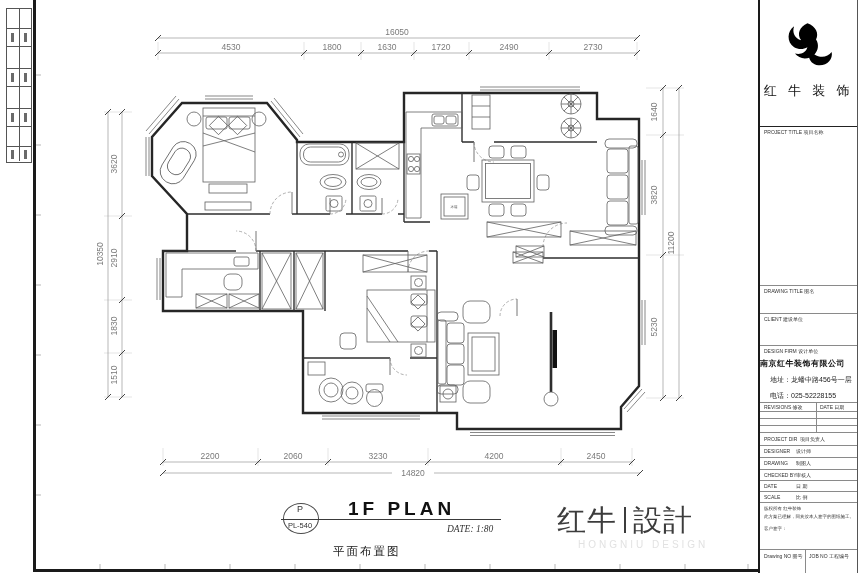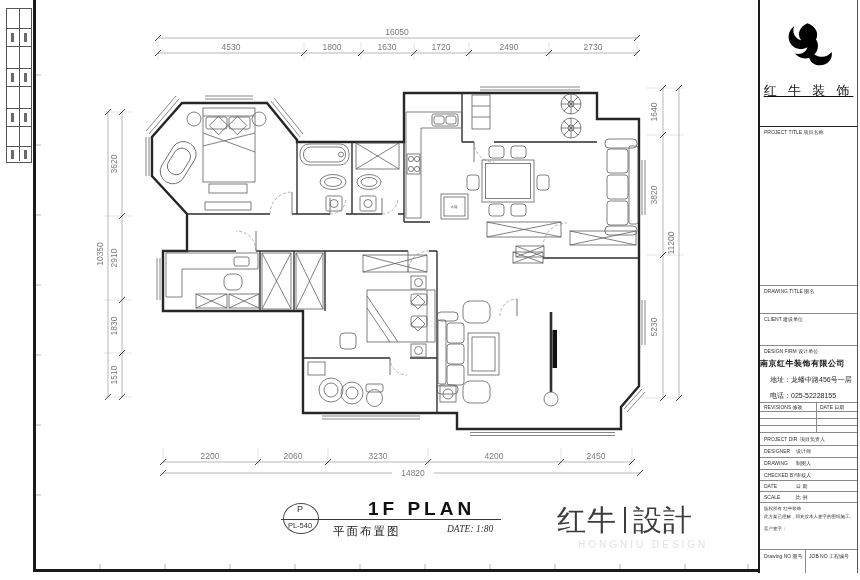--- a/index.html
+++ b/index.html
@@ -18,21 +18,21 @@
   .lab5{font-size:5px;color:#333;white-space:nowrap;}
   .cn7{font-size:7px;color:#222;white-space:nowrap;}
   .cn8{font-size:8px;color:#111;font-weight:bold;white-space:nowrap;letter-spacing:.5px;}
   .note4{font-size:4.5px;color:#333;white-space:nowrap;}
   .brandcn{font-size:13px;letter-spacing:4px;color:#111;font-family:"Liberation Serif",serif;text-align:center;width:100%;}
   
   .b-abs{position:absolute;}
   #stamp{width:34px;height:29px;border:1px solid #4a4a4a;border-radius:50%;}
   #t-underline{height:0;border-top:1.2px solid #3a3a3a;}
   #title-en{font-size:19px;font-weight:bold;letter-spacing:4px;color:#111;}
-  #title-cn{font-size:11.5px;letter-spacing:2px;color:#1c1c1c;}
+  #title-cn{font-size:11.5px;letter-spacing:2px;color:#1c1c1c;margin-top:20px;}
   #scale-lbl{font-size:9.5px;font-style:italic;color:#333;font-family:"Liberation Serif",serif;}
   #brand{font-size:29px;color:#3c3c3c;letter-spacing:1px;white-space:nowrap;}
   #brand .bar{display:inline-block;width:0;border-left:2px solid #3c3c3c;height:26px;
     vertical-align:middle;margin:0 7px 4px 7px;}
   #brand-sub{font-size:10px;letter-spacing:3px;color:#e2e2e2;text-align:center;}
   
   #lstrip{position:absolute;left:6px;top:8px;width:24px;height:153px;border:1px solid #555;}
   #lstrip .row{position:relative;border-bottom:1px solid #555;display:flex;}
   #lstrip .row:last-child{border-bottom:none;}
   #lstrip .c{flex:1;border-right:1px solid #555;display:flex;align-items:center;justify-content:center;}
@@ -474,36 +474,36 @@
         </div>
       </div>
 </div>
 
 
 <div>
   <div id="stamp" class="b-abs" style="left:283px;top:503px;"></div>
   <div class="b-abs" style="left:283px;top:504px;width:34px;text-align:center;font-size:9px;color:#333;">P</div>
   <div id="t-underline" class="b-abs" style="left:281px;top:519px;width:220px;"></div>
   <div class="b-abs" style="left:282px;top:521px;width:36px;text-align:center;font-size:7.5px;color:#333;">PL-540</div>
-  <div id="title-en" class="b-abs" style="left:368px;top:498px;">1F PLAN</div>
+  <div id="title-en" class="b-abs" style="left:348px;top:498px;">1F PLAN</div>
   <div id="title-cn" class="b-abs" style="left:333px;top:524px;">平面布置图</div>
   <div id="scale-lbl" class="b-abs" style="left:447px;top:524px;">DATE: 1:80</div>
   <div id="brand" class="b-abs" style="left:557px;top:501px;">
     <span>红牛</span><span class="bar"></span><span>設計</span>
   </div>
   <div id="brand-sub" class="b-abs" style="left:578px;top:539px;">HONGNIU DESIGN</div>
 </div>
 
 
 <div id="titleblock">
   <svg class="abs" style="left:24px;top:14px;" width="50" height="62" viewBox="0 0 64 60">
     <path fill="#000" d="M30,2 C20,6 16,16 22,24 C14,22 10,14 13,6 C4,12 3,26 13,33 C18,36 25,36 30,33 C28,40 21,43 14,41 C20,49 32,49 39,42 C44,37 45,29 41,23 C45,15 41,6 30,2 Z"></path>
     <path fill="#000" d="M39,42 C46,47 56,46 61,39 C63,48 55,57 44,56 C37,55 32,50 32,44 C34,42 37,41 39,42 Z"></path>
   </svg>
-  <div class="abs brandcn" style="top:82px;text-decoration:underline;">红 牛 装 饰</div>
+  <div class="abs brandcn" style="top:82px;">红 牛 装 饰</div>
 
   <div class="hl dark" style="top:126px;"></div>
   <div class="abs lab5" style="left:4px;top:129px;">PROJECT TITLE  项目名称</div>
 
   <div class="hl" style="top:285px;"></div>
   <div class="abs lab5" style="left:4px;top:288px;">DRAWING TITLE  图名</div>
 
   <div class="hl" style="top:313px;"></div>
   <div class="abs lab5" style="left:4px;top:316px;">CLIENT  建设单位</div>
 

